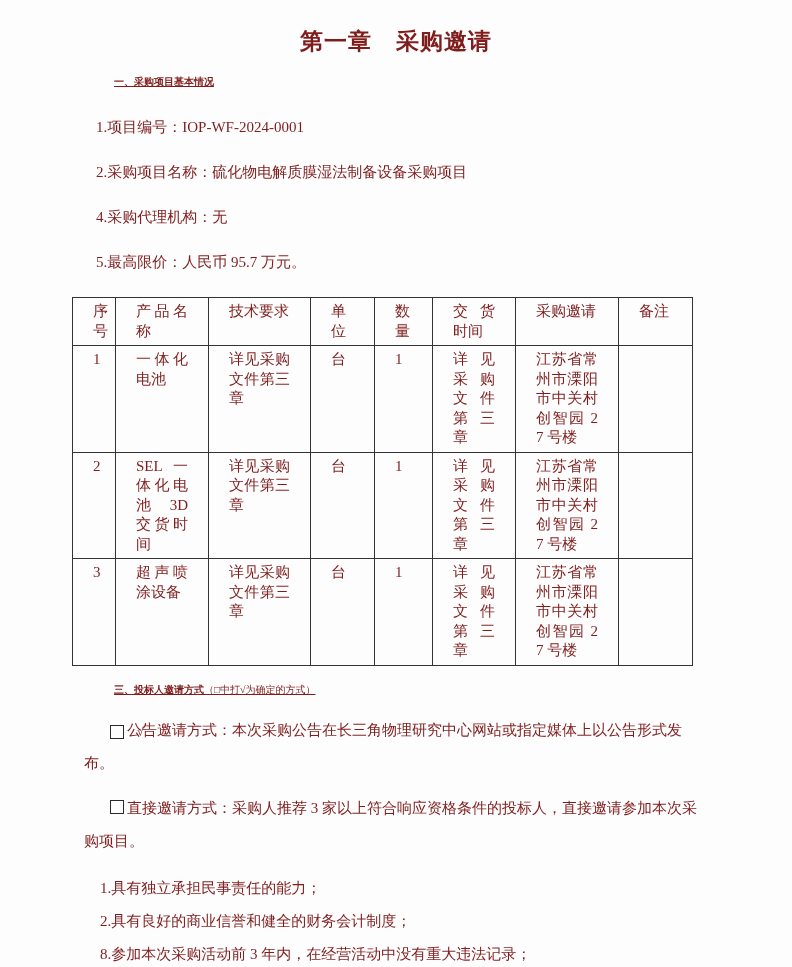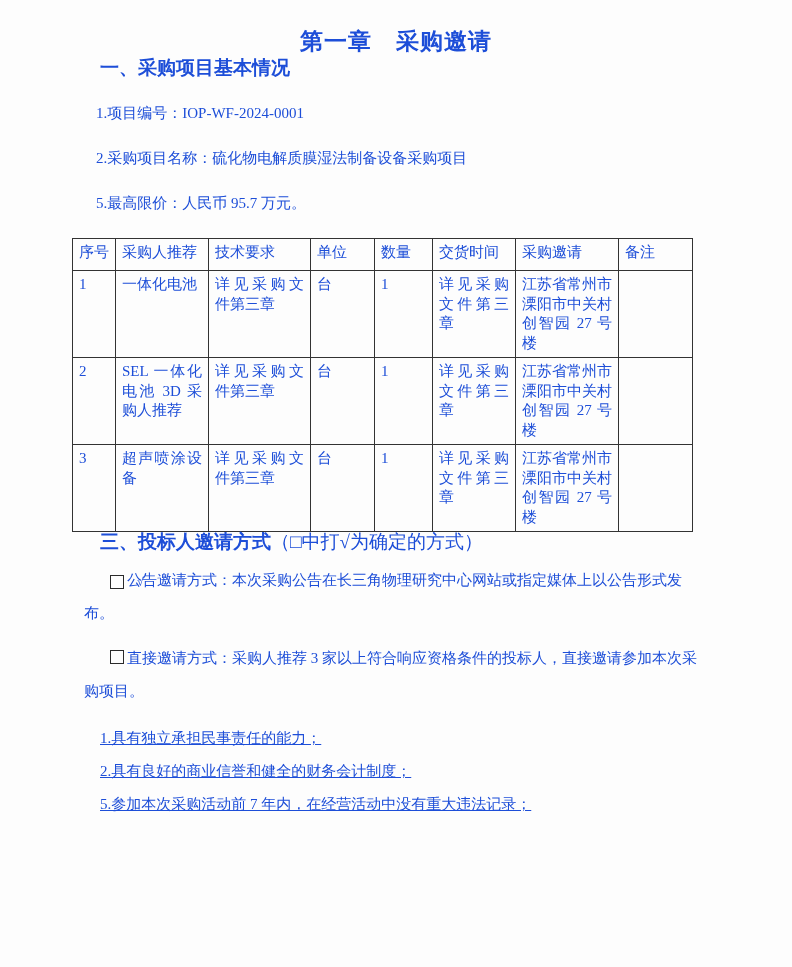--- a/index.html
+++ b/index.html
@@ -6,40 +6,41 @@
     margin: 0;
     padding: 0;
     background: #ffffff;
   }
   .page {
     position: relative;
     width: 792px;
     height: 967px;
     box-sizing: border-box;
     background: #fdfdfd;
-    color: #1d4ed8;
+    color: #7f1d1d;
     font-family: "Liberation Serif", "DejaVu Serif", serif;
     font-size: 15px;
     padding: 26px 72px 0 72px;
     overflow: hidden;
   }
   .doc-title {
     margin: 0;
     text-align: center;
     font-size: 23px;
     font-weight: bold;
     line-height: 32px;
     letter-spacing: 1px;
   }
   h2.sec-heading {
-    margin: 0;
-    font-size: 19px;
+    margin: 14px;
+    font-size: 10px;
     font-weight: bold;
     line-height: 20px;
     text-indent: 28px;
+    text-decoration: underline;
   }
   .sec1-heading { margin-top: 18px; }
   .sec2-heading { margin-top: 0; margin-bottom: 3px; }
   .sec3-heading { margin-top: 15px; }
   .sec4-heading { margin-top: 11px; }
   .sec-heading .note {
     font-weight: normal;
   }
   p.info-item {
     margin: 25px 0;
@@ -49,21 +50,21 @@
   table.products {
     border-collapse: collapse;
     table-layout: fixed;
     width: 620px;
     margin-top: 0;
   }
   table.products th,
   table.products td {
     border: 1px solid #333333;
     vertical-align: top;
-    padding: 4px 6px;
+    padding: 4px 20px;
     font-weight: normal;
     text-align: left;
     font-size: 15px;
     line-height: 19.5px;
     text-align: justify;
     text-justify: inter-ideograph;
     word-break: break-all;
     overflow: hidden;
   }
   table.products thead tr { height: 32px; }
@@ -87,51 +88,52 @@
     vertical-align: -1px;
     margin-right: 3px;
     font-style: normal;
   }
   .checkbox i { font-style: normal; }
   p.condition-item {
     margin: 13px 0;
     line-height: 20px;
     text-indent: 28px;
   }
-  .sec4-list { margin-top: 20px; text-decoration: underline; }
+  .sec4-list { margin-top: 20px; }
 </style>
 </head>
 <body>
 
 <div class="page">
 
   <h1 class="doc-title">第一章　采购邀请</h1>
 
   <h2 class="sec-heading sec1-heading">一、采购项目基本情况</h2>
 
   <p class="info-item">1.项目编号：IOP-WF-2024-0001</p>
   <p class="info-item">2.采购项目名称：硫化物电解质膜湿法制备设备采购项目</p>
+  <p class="info-item">4.采购代理机构：无</p>
   <p class="info-item">5.最高限价：人民币 95.7 万元。</p>
 
 
   <table class="products">
     <colgroup>
       <col style="width:43px">
       <col style="width:93px">
       <col style="width:102px">
       <col style="width:64px">
       <col style="width:58px">
       <col style="width:83px">
       <col style="width:103px">
       <col style="width:74px">
     </colgroup>
     <thead>
       <tr>
         <th>序号</th>
-        <th>采购人推荐</th>
+        <th>产品名称</th>
         <th>技术要求</th>
         <th>单位</th>
         <th>数量</th>
         <th>交货时间</th>
         <th>采购邀请</th>
         <th>备注</th>
       </tr>
     </thead>
     <tbody>
       <tr>
@@ -139,21 +141,21 @@
         <td>一体化电池</td>
         <td>详见采购文件第三章</td>
         <td>台</td>
         <td>1</td>
         <td>详见采购文件第三章</td>
         <td>江苏省常州市溧阳市中关村创智园 27 号楼</td>
         <td></td>
       </tr>
       <tr>
         <td>2</td>
-        <td>SEL 一体化电池 3D 采购人推荐</td>
+        <td>SEL 一体化电池 3D 交货时间</td>
         <td>详见采购文件第三章</td>
         <td>台</td>
         <td>1</td>
         <td>详见采购文件第三章</td>
         <td>江苏省常州市溧阳市中关村创智园 27 号楼</td>
         <td></td>
       </tr>
       <tr>
         <td>3</td>
         <td>超声喷涂设备</td>
@@ -170,16 +172,16 @@
   <h2 class="sec-heading sec3-heading"><span>三、投标人邀请方式</span><span class="note">（□中打√为确定的方式）</span></h2>
 
   <p class="option-para option-public"><span class="checkbox"><i>√</i></span><span>公告邀请方式：本次采购公告在长三角物理研究中心网站或指定媒体上以公告形式发布。</span></p>
 
   <p class="option-para option-direct"><span class="checkbox"><i></i></span><span>直接邀请方式：采购人推荐 3 家以上符合响应资格条件的投标人，直接邀请参加本次采购项目。</span></p>
 
 
   <div class="sec4-list">
     <p class="condition-item">1.具有独立承担民事责任的能力；</p>
     <p class="condition-item">2.具有良好的商业信誉和健全的财务会计制度；</p>
-    <p class="condition-item">5.参加本次采购活动前 7 年内，在经营活动中没有重大违法记录；</p>
+    <p class="condition-item">8.参加本次采购活动前 3 年内，在经营活动中没有重大违法记录；</p>
   </div>
 
 </div>
 
 </body></html>

